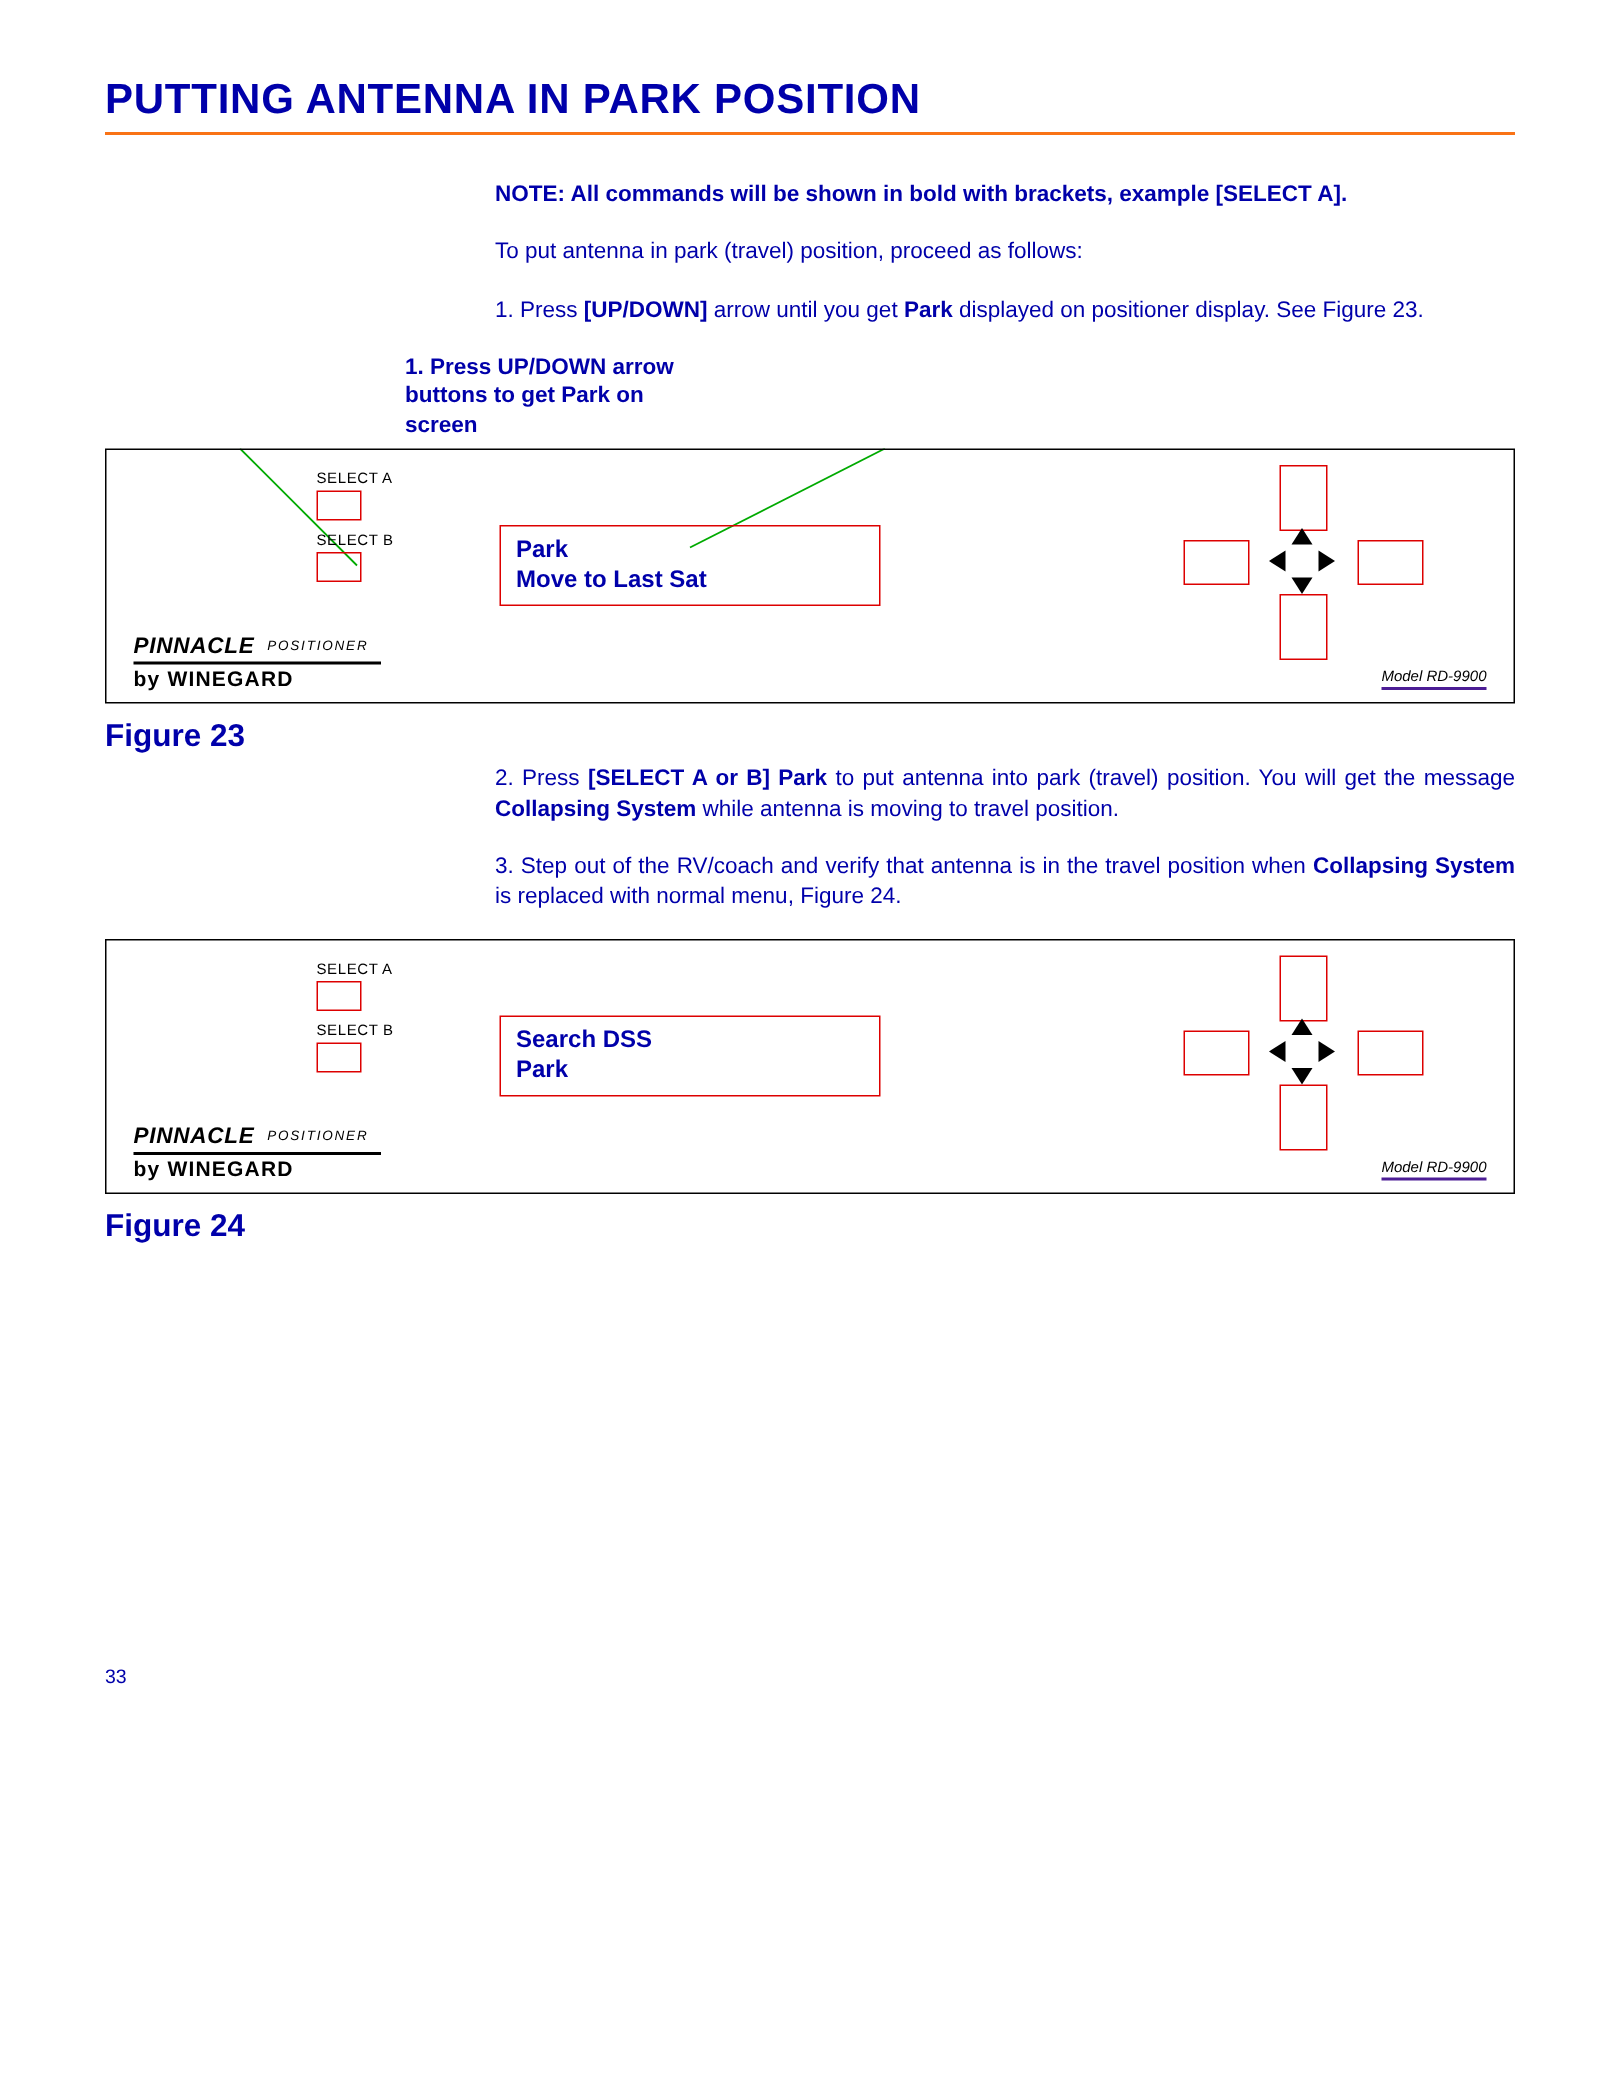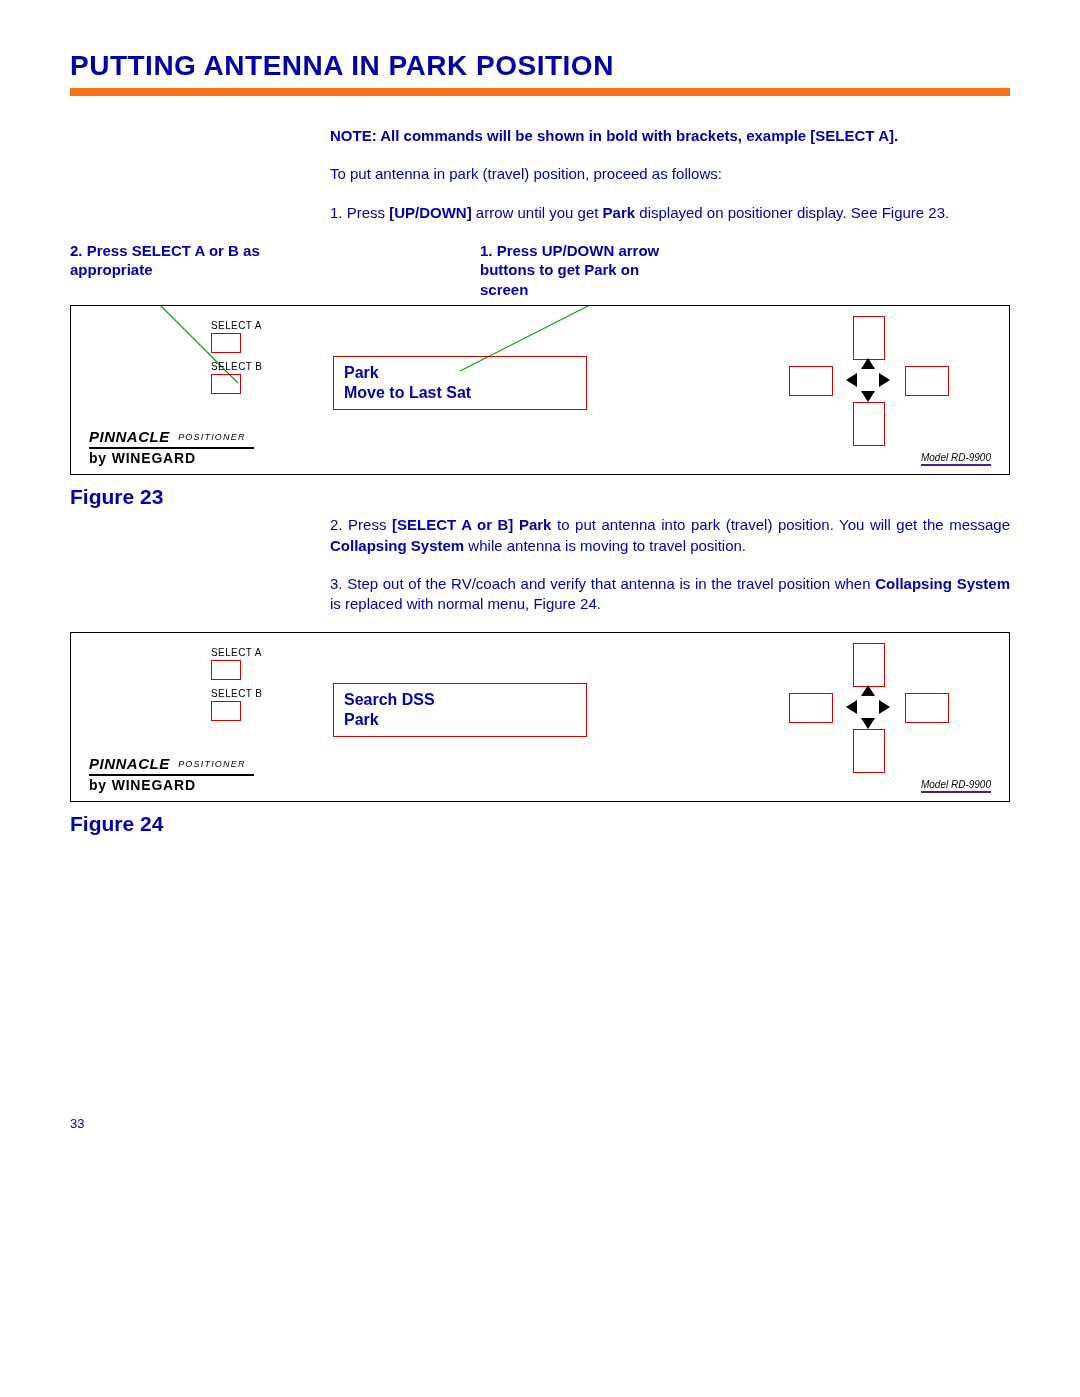--- a/index.html
+++ b/index.html
@@ -9,21 +9,21 @@
     color: #0000AA;
     width: 1080px;
     box-sizing: border-box;
     background: #fff;
   }
   .page-title {
     font-size: 28px;
     font-weight: bold;
     letter-spacing: 0.5px;
     padding-bottom: 6px;
-    border-bottom: 8px solid #f97316;
+    border-bottom: 2px solid #f97316;
     margin-bottom: 30px;
   }
   .content-block {
     margin-left: 260px;
     margin-bottom: 18px;
     font-size: 15px;
     line-height: 1.35;
   }
   .note-block {
     font-weight: bold;
@@ -134,21 +134,20 @@
 
 <div class="content-block note-block">NOTE:  All commands will be shown in bold with brackets, example [SELECT A].</div>
 
 <div class="content-block">To put antenna in park (travel) position, proceed as follows:</div>
 
 <div class="content-block justify">
   <span>1.  Press </span><b class="k">[UP/DOWN]</b><span> arrow until you get </span><b class="k">Park</b><span> displayed on positioner display.  See Figure 23.</span>
 </div>
 
 <div class="callouts">
-  <div class="callout callout-left">2. Press SELECT A or B as appropriate</div>
   <div class="callout callout-right">1.  Press UP/DOWN arrow buttons to get Park on screen</div>
 </div>
 
 <div class="panel-wrap">
   <svg class="overlay" width="900" height="200">
     <line x1="90" y1="0" x2="168" y2="78" class="callout-line" stroke="#00AA00" stroke-width="1.2"></line>
     <line x1="520" y1="0" x2="390" y2="66" class="callout-line" stroke="#00AA00" stroke-width="1.2"></line>
   </svg>
   <div class="panel">
     <div class="select-group">

